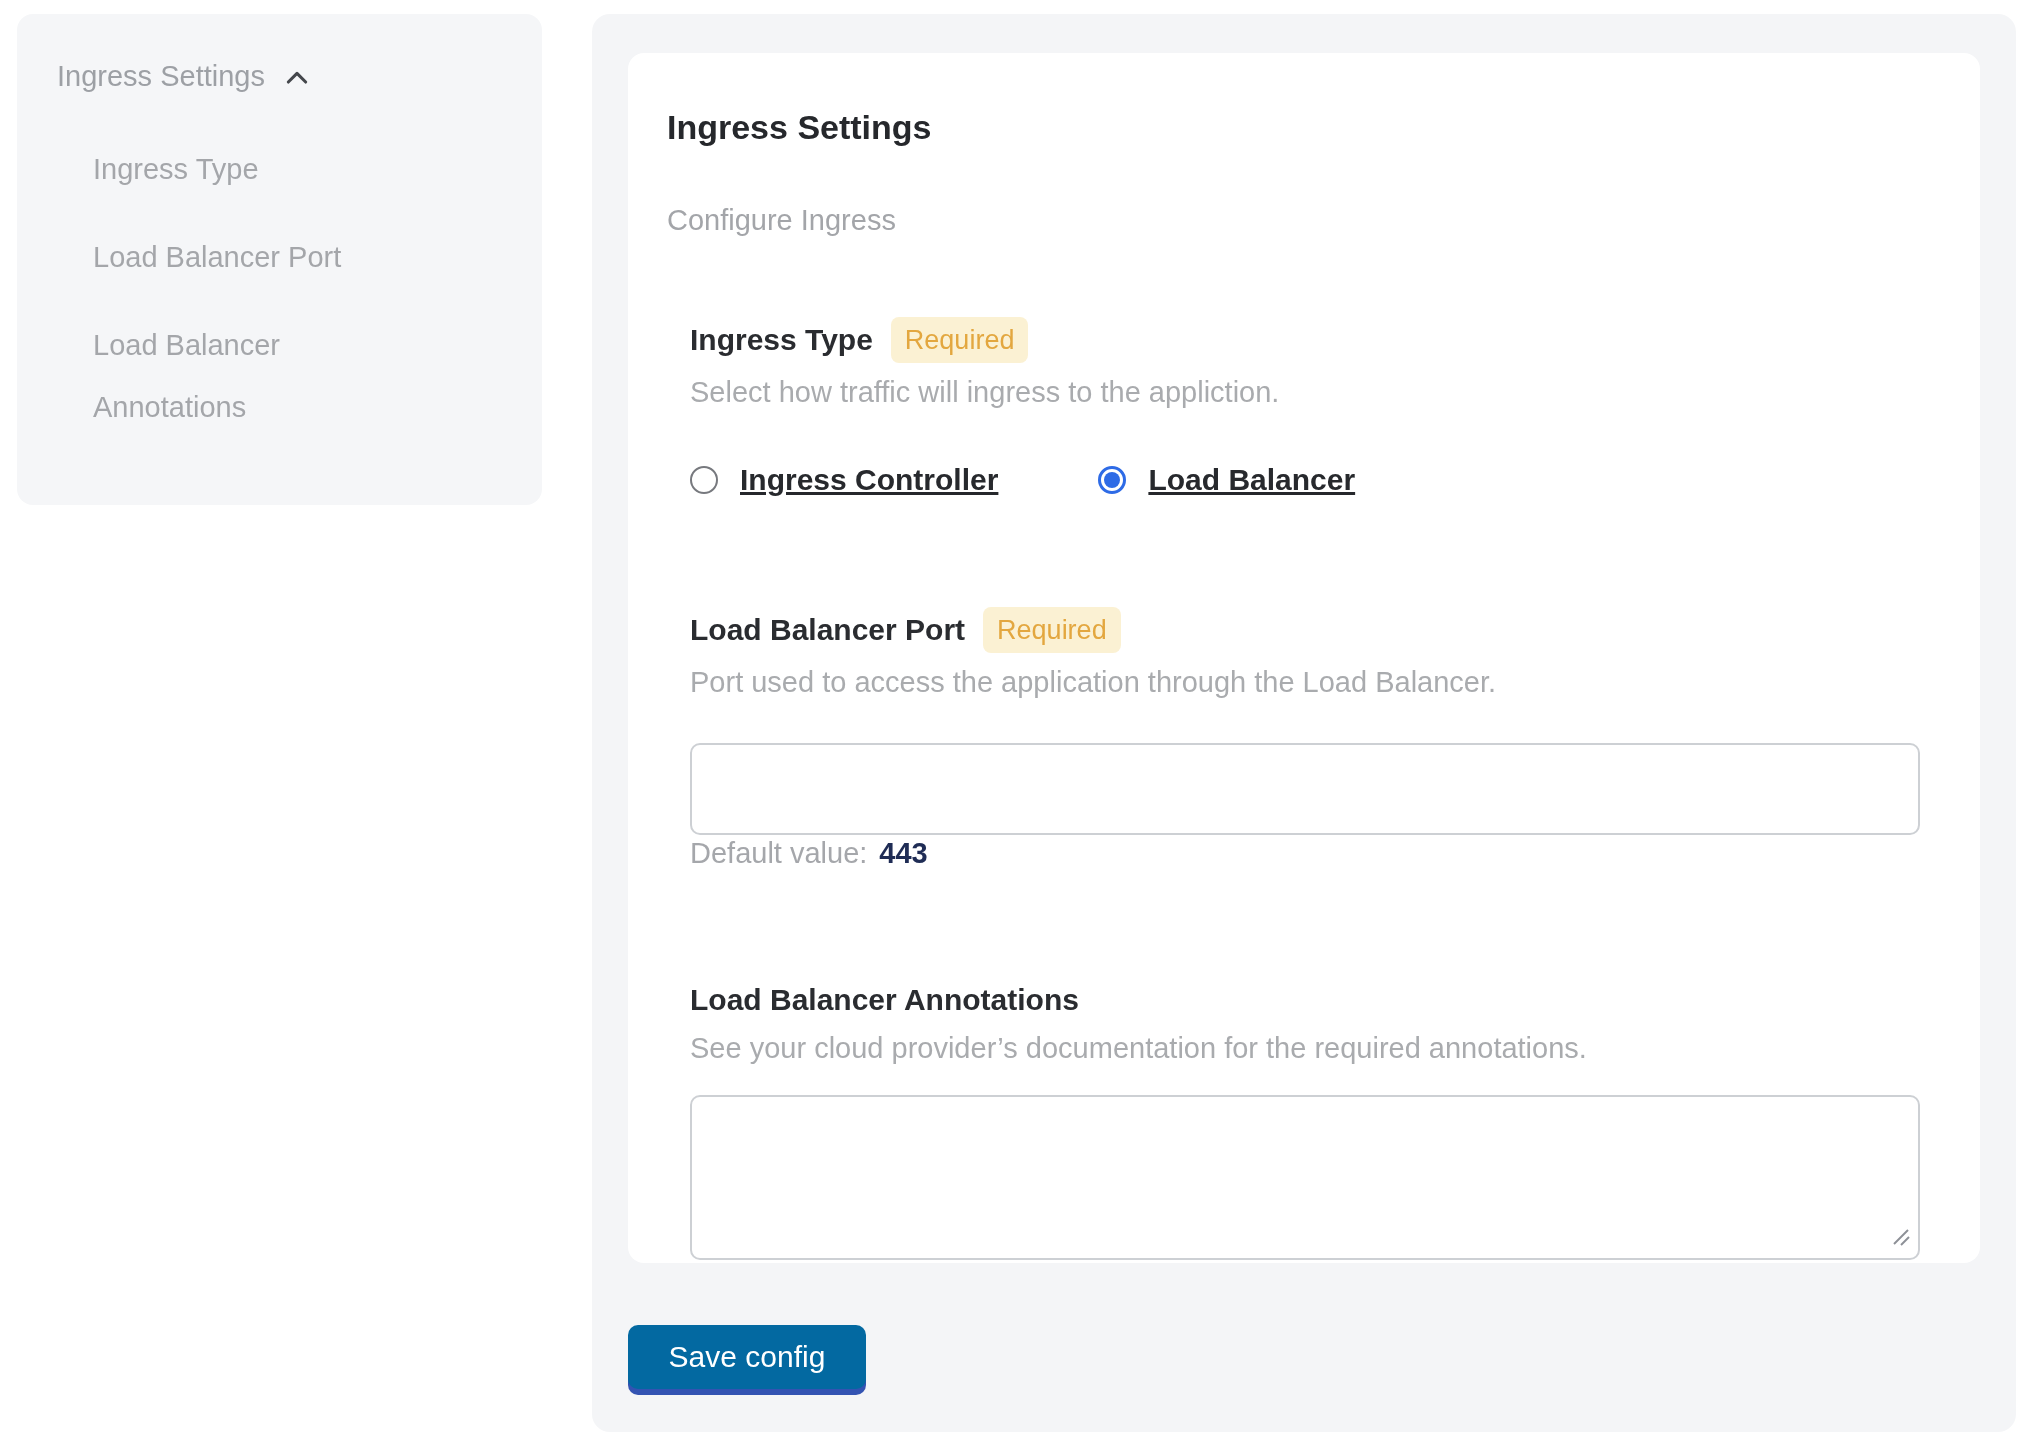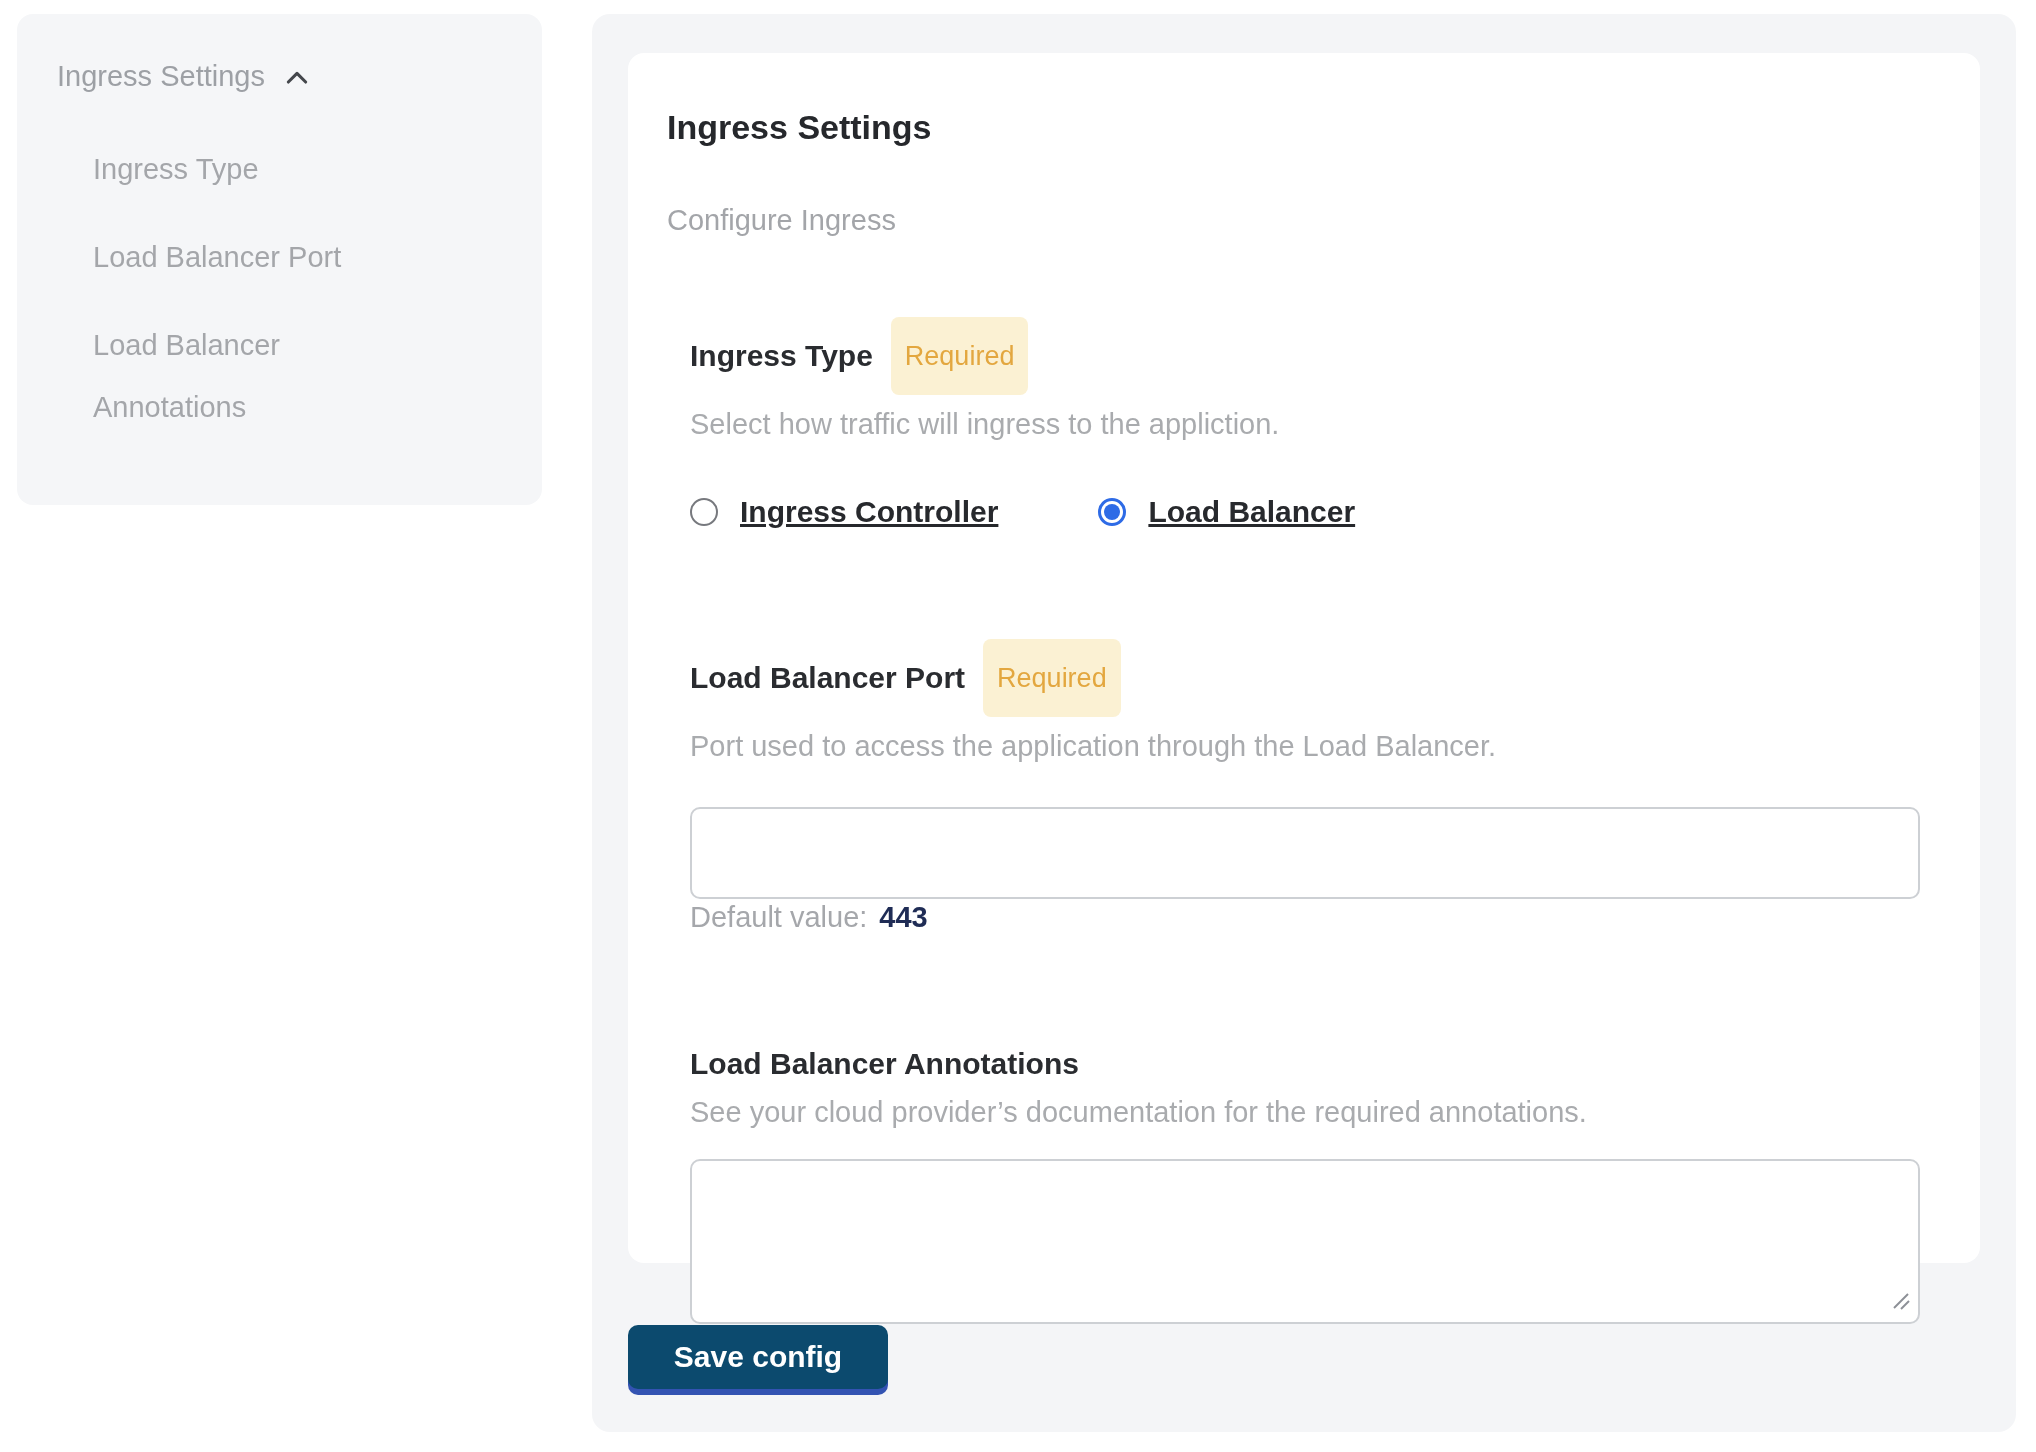--- a/index.html
+++ b/index.html
@@ -68,21 +68,21 @@
   .fields { margin-left:23px; }
 
   .field-head { display:flex; align-items:center; gap:18px; }
   .field-head h2 {
     font-size:30px; font-weight:600; color:#2a2c30;
     line-height:38px;
   }
   .badge {
     background:#fbf1d3; color:#e3a73f;
     font-size:27px; font-weight:500;
-    padding:24px 14px;
+    padding:8px 14px;
     border-radius:8px;
     line-height:30px;
   }
   .desc {
     margin-top:10px;
     font-size:29px; color:#a9abae;
     line-height:38px;
   }
 
   .field-ingress-type { margin-top:80px; }
@@ -144,27 +144,27 @@
   }
   .resize-handle {
     position:absolute; right:6px; bottom:10px;
     width:26px; height:26px;
     pointer-events:none;
   }
 
   .save-btn {
     display:block;
     margin-top:62px;
-    width:260px; height:64px;
-    background:#0c4a6e;
+    width:238px; height:64px;
+    background:#0369a1;
     border:none;
     border-radius:10px;
     box-shadow:0 6px 0 #3353b2;
     color:#ffffff;
-    font-size:30px; font-weight:700;
+    font-size:30px; font-weight:400;
     font-family:inherit;
     cursor:pointer;
   }
 </style>
 </head>
 <body>
 
 <div class="page">
 
   <aside class="sidebar">

